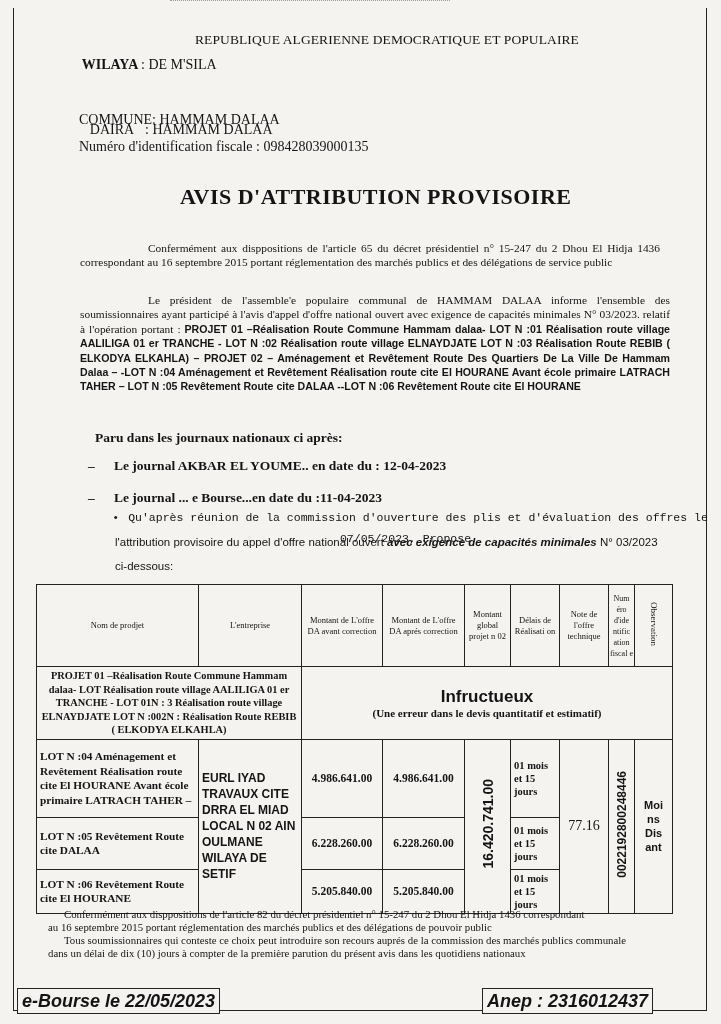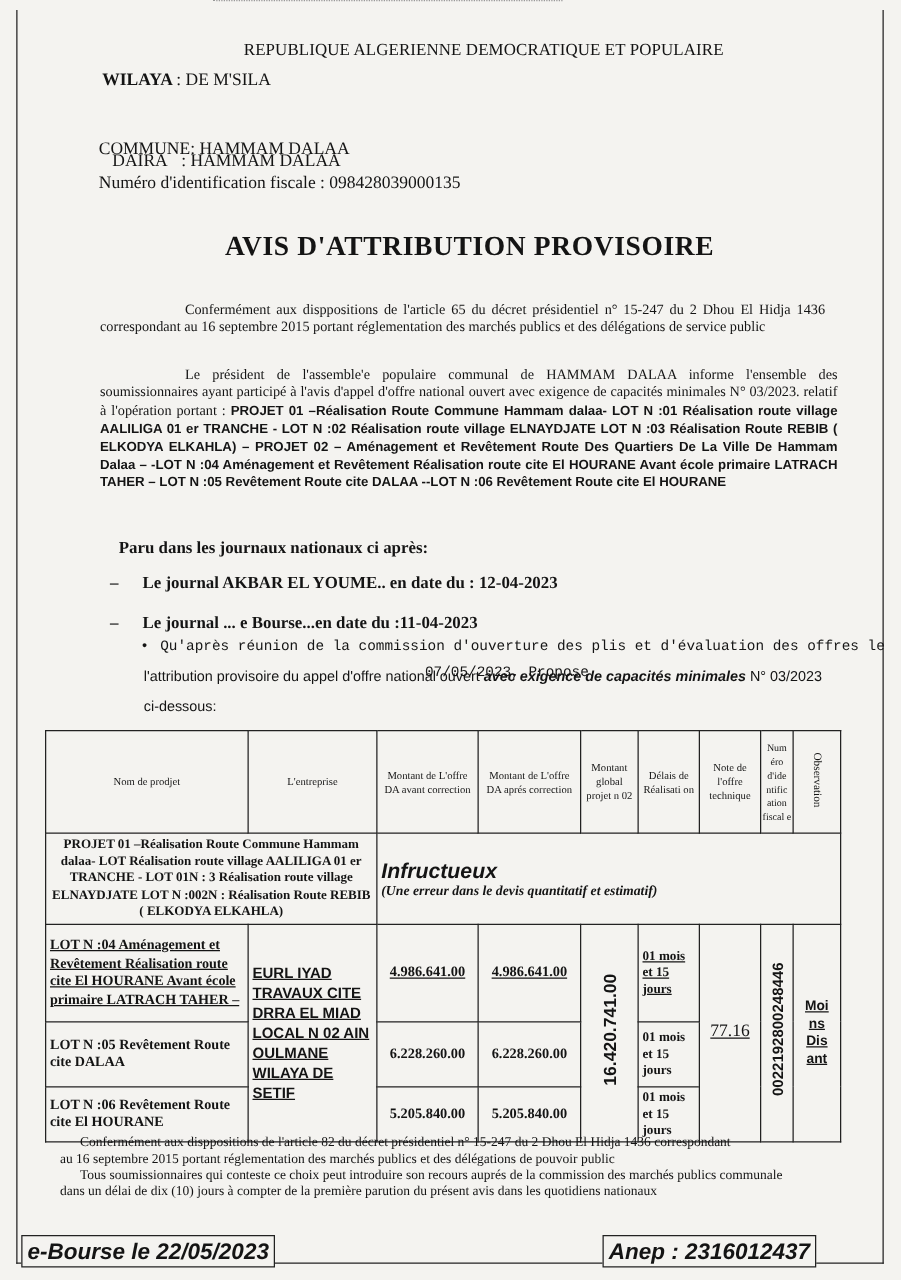--- a/index.html
+++ b/index.html
@@ -111,26 +111,26 @@
     <th>Montant de L'offre DA  avant correction</th>
     <th>Montant de L'offre DA  aprés correction</th>
     <th>Montant global projet n 02</th>
     <th>Délais de Réalisati on</th>
     <th>Note de l'offre technique</th>
     <th style="font-size:8px;padding:1px;">Num éro d'ide ntific ation fiscal e</th>
     <th><span class="vert">Observation</span></th>
   </tr>
   <tr style="height:66px;">
     <td colspan="2" class="proj01">PROJET 01 –Réalisation Route Commune Hammam dalaa- LOT Réalisation route village AALILIGA 01 er  TRANCHE  - LOT 01N : 3 Réalisation route village ELNAYDJATE  LOT N :002N : Réalisation Route REBIB ( ELKODYA ELKAHLA)</td>
-    <td colspan="7" style="font-style:italic;">
+    <td colspan="7" style="text-align:center;">
       <div class="infr-title">Infructueux</div>
       <div class="infr-sub">(Une erreur dans le devis quantitatif et estimatif)</div>
     </td>
   </tr>
-  <tr style="height:78px;text-decoration:underline;">
+  <tr style="height:78px;">
     <td class="lot">LOT N :04  Aménagement et Revêtement Réalisation route cite El HOURANE  Avant école primaire LATRACH TAHER –</td>
     <td rowspan="3" class="ent">EURL  IYAD TRAVAUX CITE DRRA EL MIAD LOCAL N 02 AIN OULMANE WILAYA DE SETIF</td>
     <td class="amt">4.986.641.00</td>
     <td class="amt">4.986.641.00</td>
     <td rowspan="3" style="text-align:center;"><span class="vert-up">16.420.741.00</span></td>
     <td class="delai">01 mois et 15 jours</td>
     <td rowspan="3" class="note">77.16</td>
     <td rowspan="3" style="text-align:center;padding:0;"><span class="vert-up" style="font-size:12px;">0022192800248446</span></td>
     <td rowspan="3" class="obs">Moi ns Dis ant</td>
   </tr>

